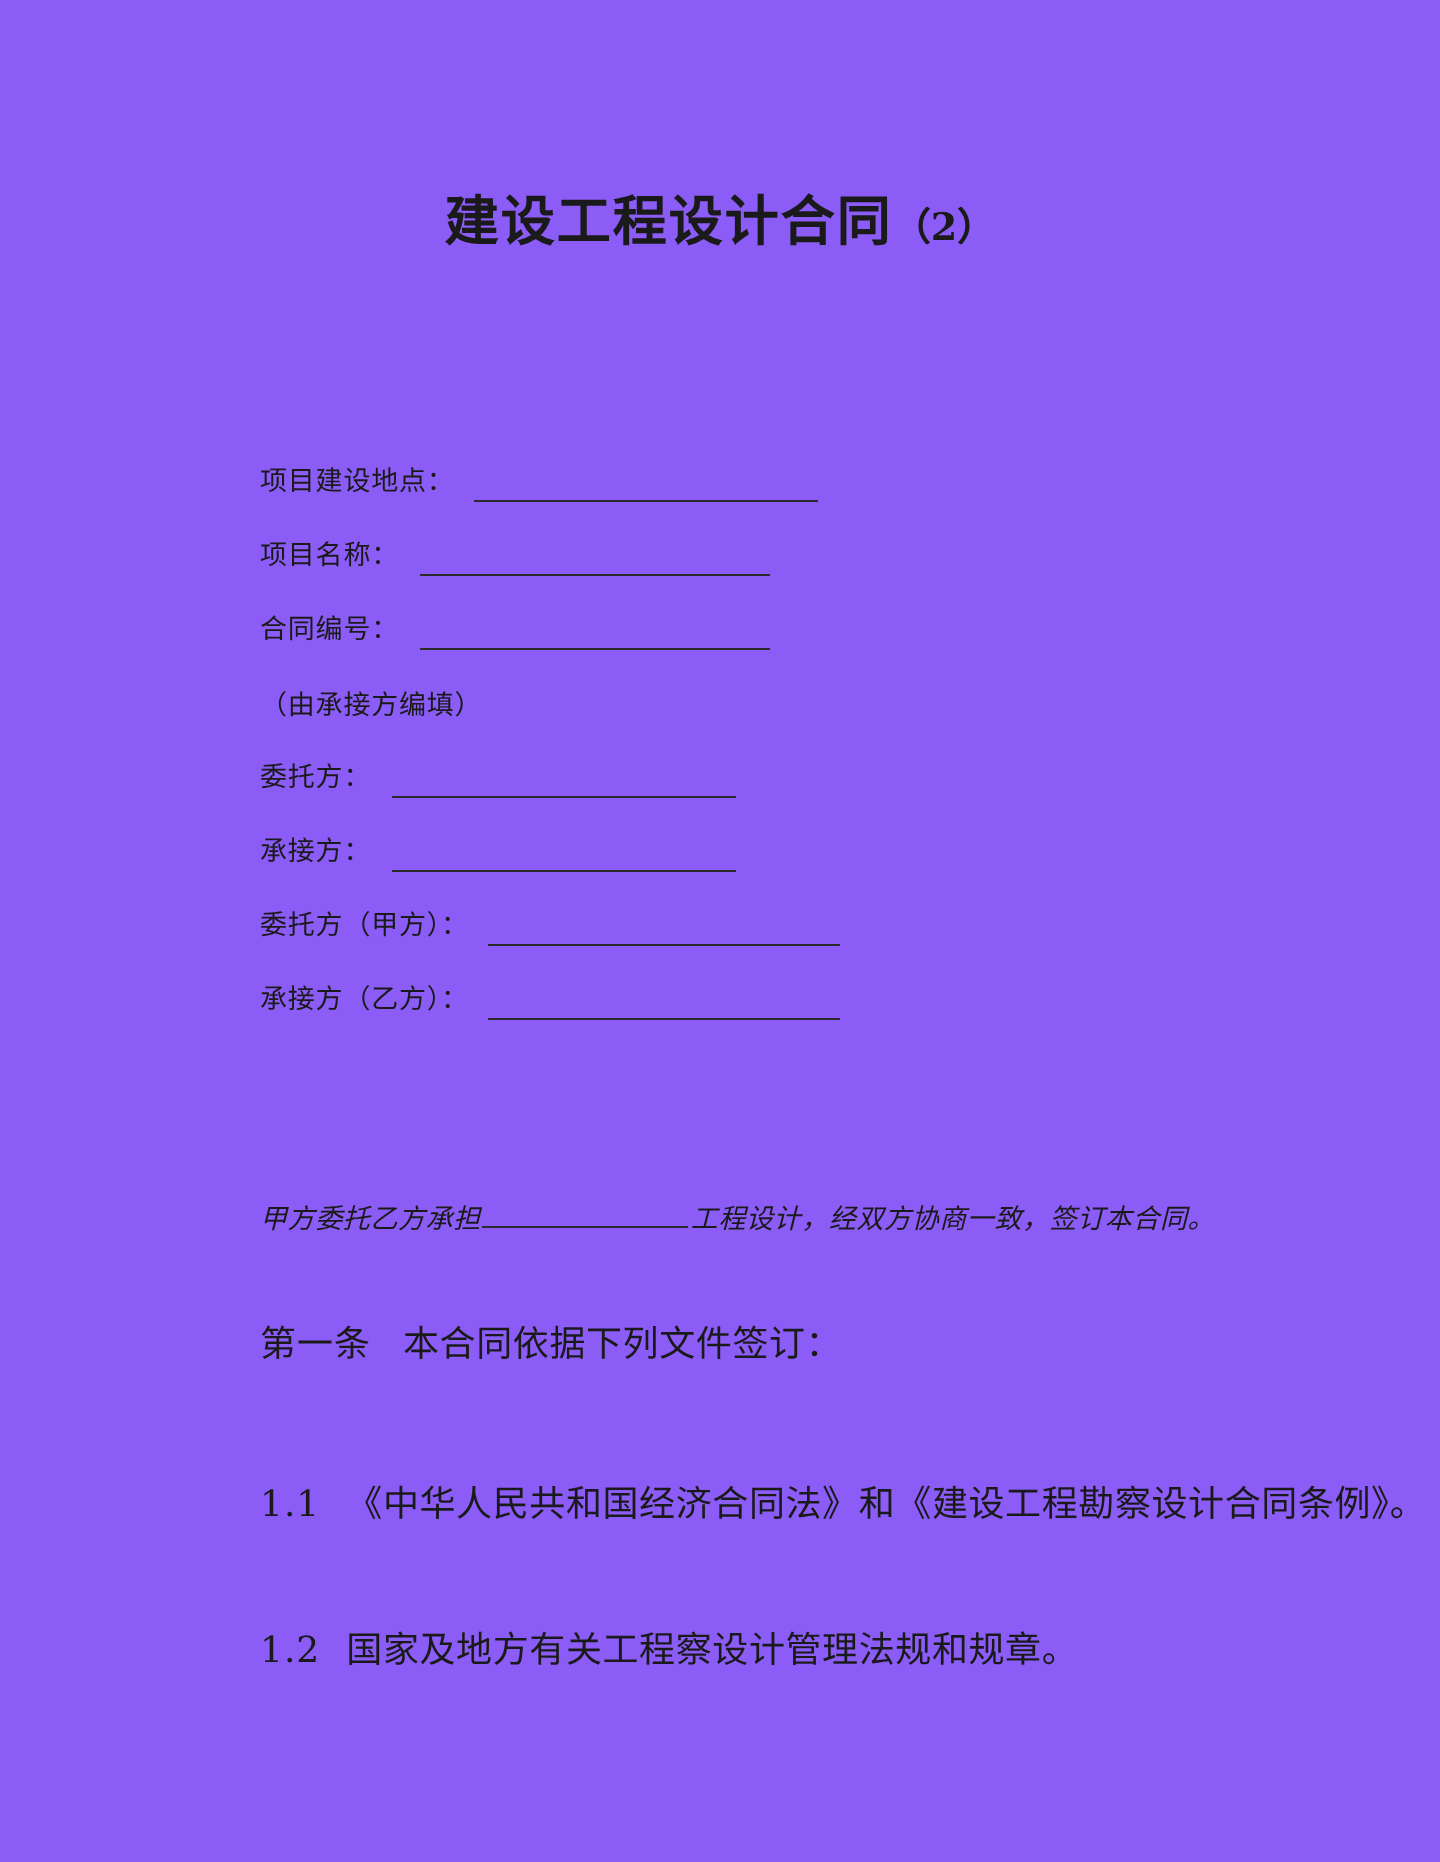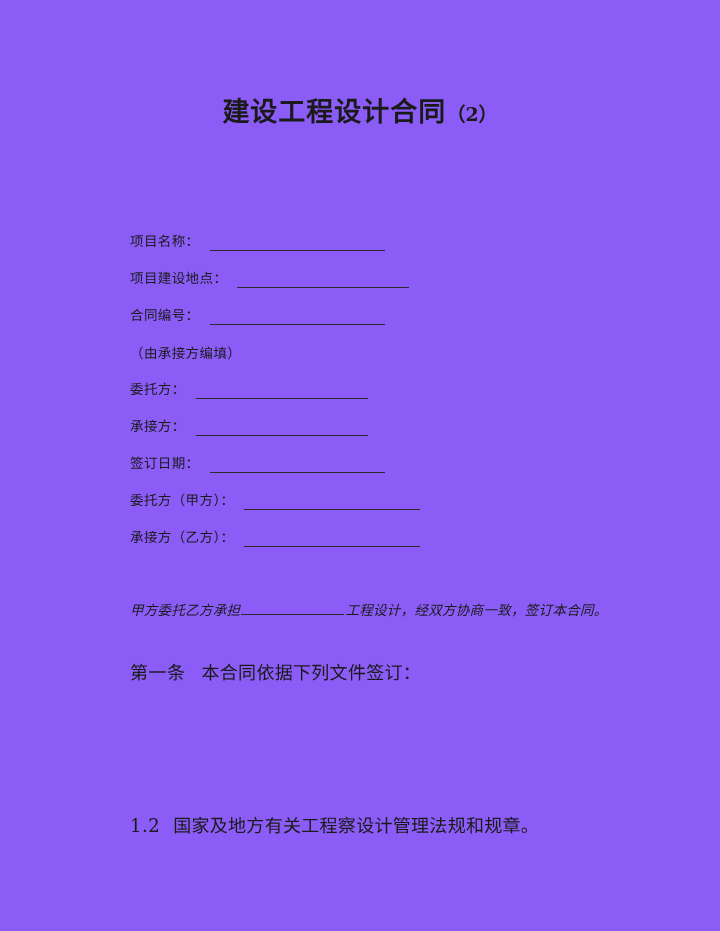--- a/index.html
+++ b/index.html
@@ -132,50 +132,46 @@
 
 <div class="page">
 
   <h1 class="doc-title">
     <span>建设工程设计合同</span><span class="title-suffix">（2）</span>
   </h1>
 
   <div class="fields">
 
     <div class="field-row">
-      <span class="field-label">项目名称：</span>
-      <span class="field-blank blank-w1"></span>
+      <span class="field-label">项目建设地点：</span>
+      <span class="field-blank blank-w2"></span>
     </div>
 
     <div class="field-row">
-      <span class="field-label">项目建设地点：</span>
-      <span class="field-blank blank-w2"></span>
+      <span class="field-label">项目名称：</span>
+      <span class="field-blank blank-w1"></span>
     </div>
 
     <div class="field-row">
       <span class="field-label">合同编号：</span>
       <span class="field-blank blank-w1"></span>
     </div>
 
     <div class="note-row">（由承接方编填）</div>
 
     <div class="field-row">
       <span class="field-label">委托方：</span>
       <span class="field-blank blank-w2"></span>
     </div>
 
     <div class="field-row">
       <span class="field-label">承接方：</span>
       <span class="field-blank blank-w2"></span>
     </div>
 
-    <div class="field-row">
-      <span class="field-label">签订日期：</span>
-      <span class="field-blank blank-w1"></span>
-    </div>
 
     <div class="field-row">
       <span class="field-label">委托方（甲方）：</span>
       <span class="field-blank blank-w3"></span>
     </div>
 
     <div class="field-row">
       <span class="field-label">承接方（乙方）：</span>
       <span class="field-blank blank-w3"></span>
     </div>
@@ -183,18 +179,21 @@
   </div>
 
   <div class="body-block">
     <p class="para"><span>甲方委托乙方承担</span><span class="inline-blank"></span><span>工程设计，经双方协商一致，签订本合同。</span></p>
   </div>
 
   <div class="clause clause-head">
     <span class="clause-num">第一条</span><span class="clause-sep-wide"></span><span>本合同依据下列文件签订：</span>
   </div>
 
+  <div class="clause clause-11">
+    <span class="clause-num">1.1</span><span class="clause-sep"></span><span>《中华人民共和国经济合同法》和《建设工程勘察设计合同条例》。</span>
+  </div>
 
   <div class="clause clause-12">
     <span class="clause-num">1.2</span><span class="clause-sep"></span><span>国家及地方有关工程察设计管理法规和规章。</span>
   </div>
 
 </div>
 
 </body></html>

